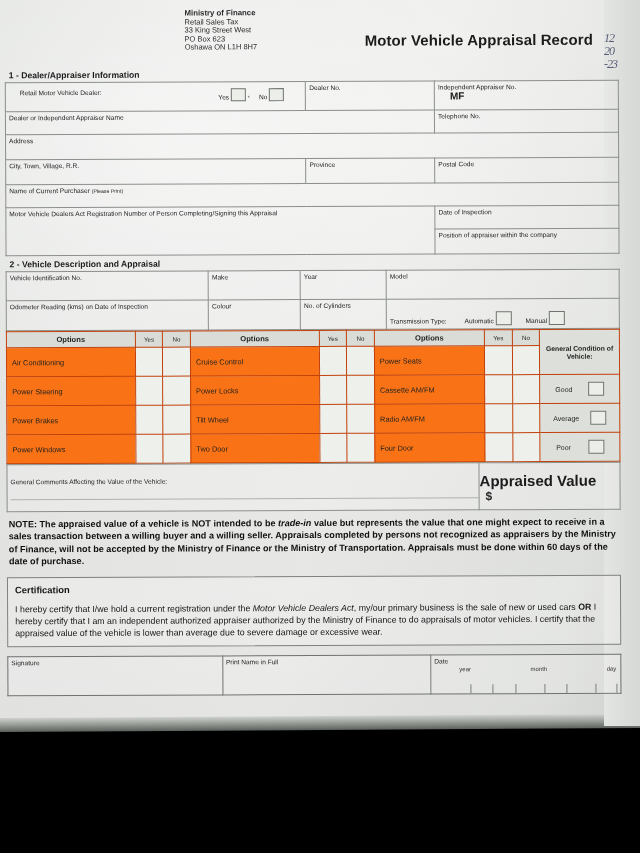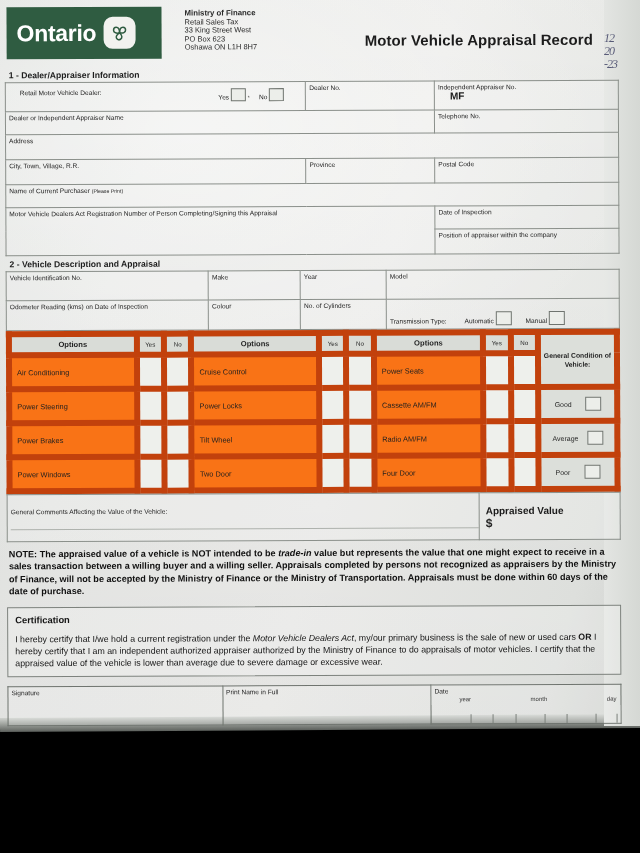--- a/index.html
+++ b/index.html
@@ -78,36 +78,36 @@
   .lbl{font-size:6.6px;color:#262626;white-space:nowrap;}
   .lbl.sm{font-size:5.2px;}
   .cb{
     display:inline-block;width:13px;height:11px;border:1px solid #6f746f;background:#eceeea;
     vertical-align:-2px;
   }
   .cb.big{width:14px;height:12px;}
 
   
   .opts{width:100%;border-collapse:collapse;table-layout:fixed;}
-  .opts td,.opts th{border:6px solid #c2410c;font-size:7.4px;color:#1f1f1f;}
+  .opts td,.opts th{border:1px solid #c2410c;font-size:7.4px;color:#1f1f1f;}
   .opts th{
     background:#d9dcd7;font-weight:bold;font-size:7.6px;height:15px;padding:0;
   }
   .opts th.yn{font-weight:normal;font-size:6.2px;}
   .opts td.name{background:#f97316;height:26px;padding-left:5px;}
   .opts td.yn{background:#eef0ec;}
   .opts td.cond{background:#dcdfda;text-align:center;vertical-align:middle;}
   .cond-title{font-size:6.8px;line-height:8.4px;text-align:center;padding-top:2px;}
   .cond-row{display:flex;align-items:center;justify-content:space-around;padding:0 6px;}
   .cond-row span{font-size:7px;}
 
   
   .cmt{width:100%;border-collapse:collapse;table-layout:fixed;}
   .cmt td{border:1px solid #8b908b;font-size:6.6px;color:#262626;background:rgba(255,255,255,.2);}
-  .cmt .av{font-size:10px;font-weight:bold;color:#1b1b1b;padding:2px 0 0 6px;}
+  .cmt .av{font-size:15px;font-weight:bold;color:#1b1b1b;padding:2px 0 0 0;}
   .cmt .dollar{font-size:12px;font-weight:bold;padding-left:6px;}
   .cmt-line{border-top:1px solid #aeb2ad;}
 
   
   .note{
     margin-top:6px;padding:0 2px 0 2px;font-size:9.1px;line-height:12.4px;
     font-weight:bold;color:#101010;text-align:left;
   }
   .note i{font-style:italic;}
 
@@ -141,32 +141,20 @@
   <div class="right-margin"></div>
   <div class="hand-scribble">
     <div class="s2">12</div>
     <div class="s2">20</div>
     <div class="s2">-23</div>
   </div>
 
   <div class="form">
 
     <div class="header">
-      <div class="logo-box">
-        <span class="logo-text">Ontario</span>
-        <span class="trillium">
-          <svg width="24" height="24" viewBox="0 0 24 24" aria-hidden="true">
-            <g fill="none" stroke="#2f5c41" stroke-width="1.5">
-              <path d="M12 12c0-3.2 1.4-5.6 3.4-5.6 1.6 0 2.6 1.3 2.6 2.9 0 2.2-2.4 3.6-6 2.7z"></path>
-              <path d="M12 12c0-3.2-1.4-5.6-3.4-5.6C7 6.4 6 7.7 6 9.3c0 2.2 2.4 3.6 6 2.7z"></path>
-              <path d="M12 12c-2.8 1.6-4 3.9-3 5.6.8 1.4 2.5 1.6 3.9.8 1.9-1.1 2-3.9-.9-6.4z"></path>
-            </g>
-          </svg>
-        </span>
-      </div>
       <div class="ministry">
         <b>Ministry of Finance</b>
         <div>Retail Sales Tax</div>
         <div>33 King Street West</div>
         <div>PO Box 623</div>
         <div>Oshawa ON  L1H 8H7</div>
       </div>
       <div class="doc-title">Motor Vehicle Appraisal Record</div>
     </div>
 

